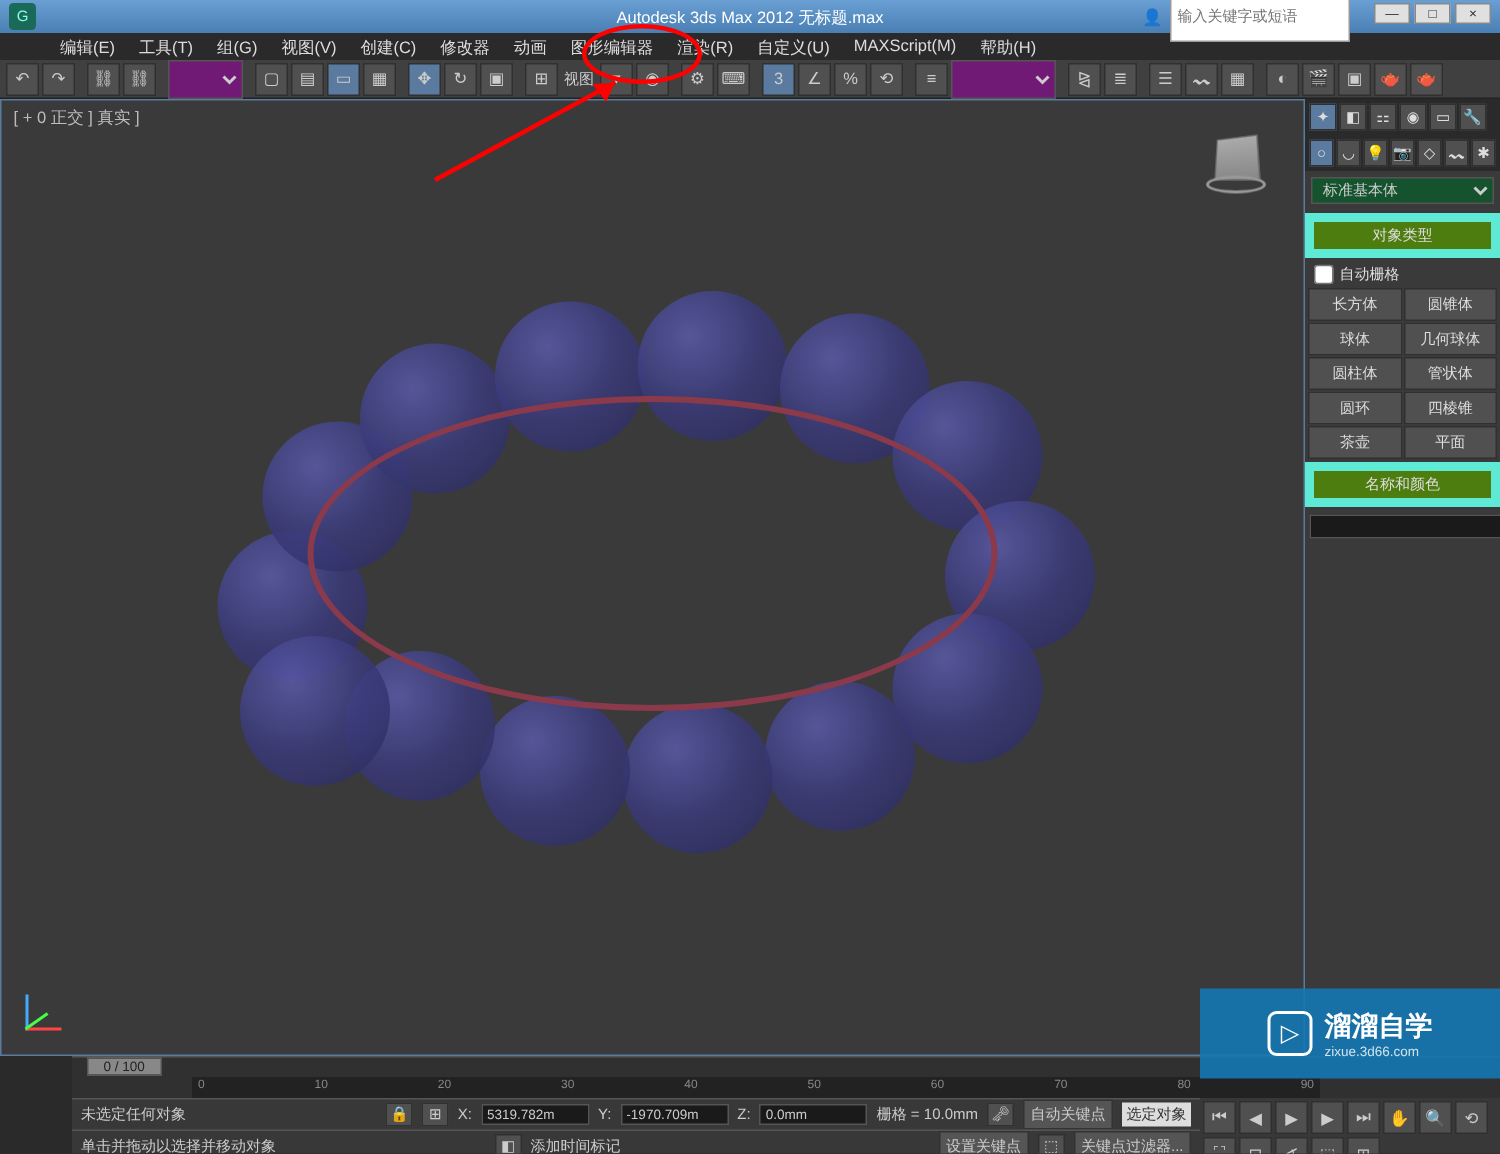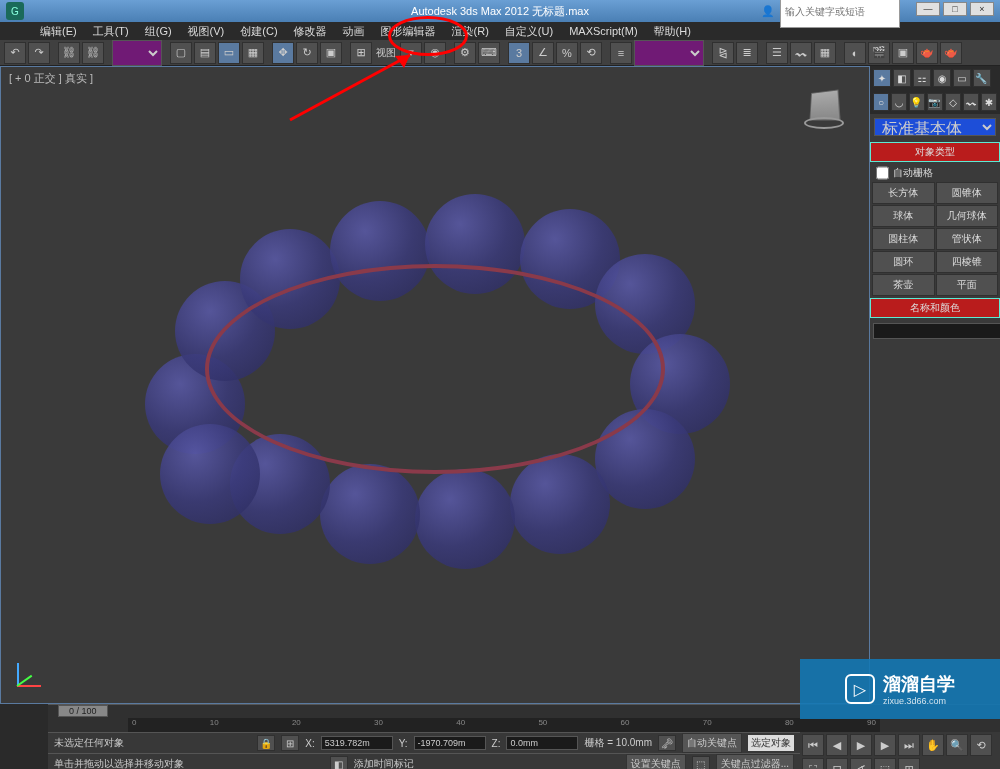--- a/index.html
+++ b/index.html
@@ -47,22 +47,22 @@
 
 .annotation-circle { position: absolute; top: 16px; left: 388px; width: 80px; height: 40px; border: 3px solid #f00; border-radius: 50%; pointer-events: none; z-index: 100; }
 .annotation-arrow { position: absolute; top: 50px; left: 280px; z-index: 100; pointer-events: none; }
 
 
 .cmd-panel { width: 130px; background: #3a3a3a; display: flex; flex-direction: column; color: #ddd; font-size: 11px; }
 .cmd-tabs { display: flex; gap: 2px; padding: 3px; background: #2a2a2a; }
 .cmd-tab { width: 18px; height: 18px; background: #505050; border: 1px solid #303030; cursor: pointer; display: flex; align-items: center; justify-content: center; font-size: 10px; }
 .cmd-tab.active { background: #5a7aa0; }
 .cmd-subtabs { display: flex; gap: 2px; padding: 3px; background: #2a2a2a; }
-.cmd-dropdown { margin: 4px; height: 18px; background: #1d4ed8; color: #ccc; border: 1px solid #555; font-size: 16px; padding: 0 3px; }
-.rollout-header { background: #b91c1c; text-align: center; padding: 2px 0; font-size: 10px; border: 1px solid #5eead4; margin: 2px 0; }
+.cmd-dropdown { margin: 4px; height: 18px; background: #14532d; color: #ccc; border: 1px solid #555; font-size: 10px; padding: 0 3px; }
+.rollout-header { background: #4d7c0f; text-align: center; padding: 2px 0; font-size: 10px; border: 6px solid #5eead4; margin: 2px 0; }
 .obj-grid { display: grid; grid-template-columns: 1fr 1fr; gap: 1px; padding: 0 2px; }
 .obj-btn { background: #505050; border: 1px solid #303030; text-align: center; padding: 3px 0; font-size: 10px; cursor: pointer; }
 .check-row { padding: 2px 6px; font-size: 10px; display: flex; gap: 4px; }
 .name-color { display: flex; padding: 3px; gap: 2px; }
 .name-color input { flex: 1; height: 16px; background: #1a1a1a; border: 1px solid #555; color: #ccc; font-size: 10px; }
 
 
 .bottom-area { position: absolute; bottom: 0; left: 0; right: 0; height: 65px; background: #2a2a2a; padding-left: 48px; }
 .timeline { height: 28px; background: #303030; display: flex; align-items: center; font-size: 9px; color: #999; position: relative; border-top: 1px solid #555; }
 .time-slider { position: absolute; top: 0; left: 10px; }

